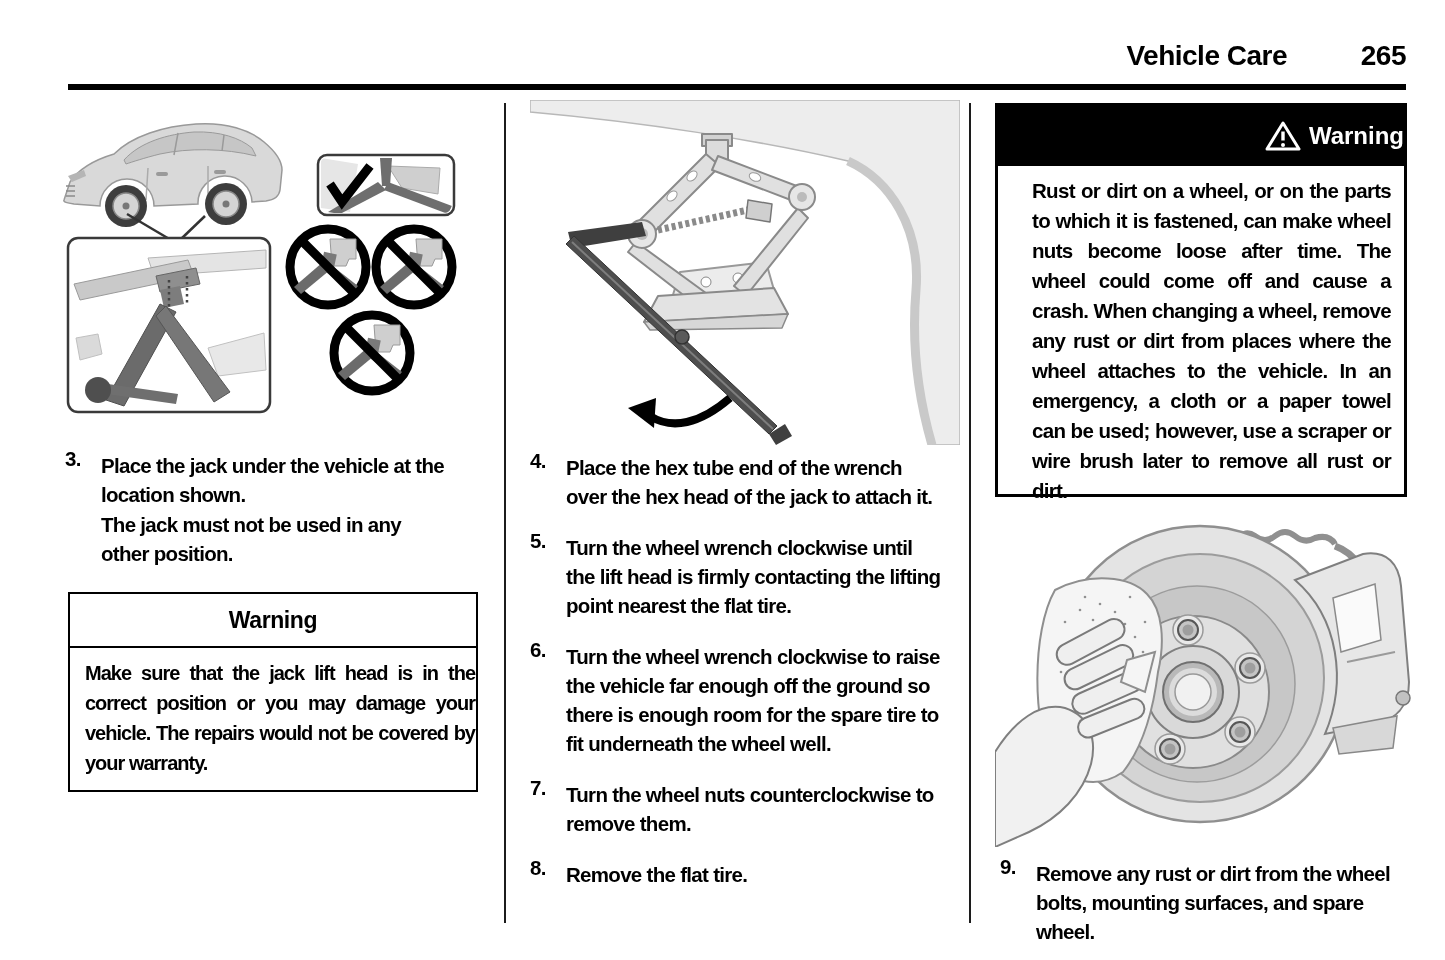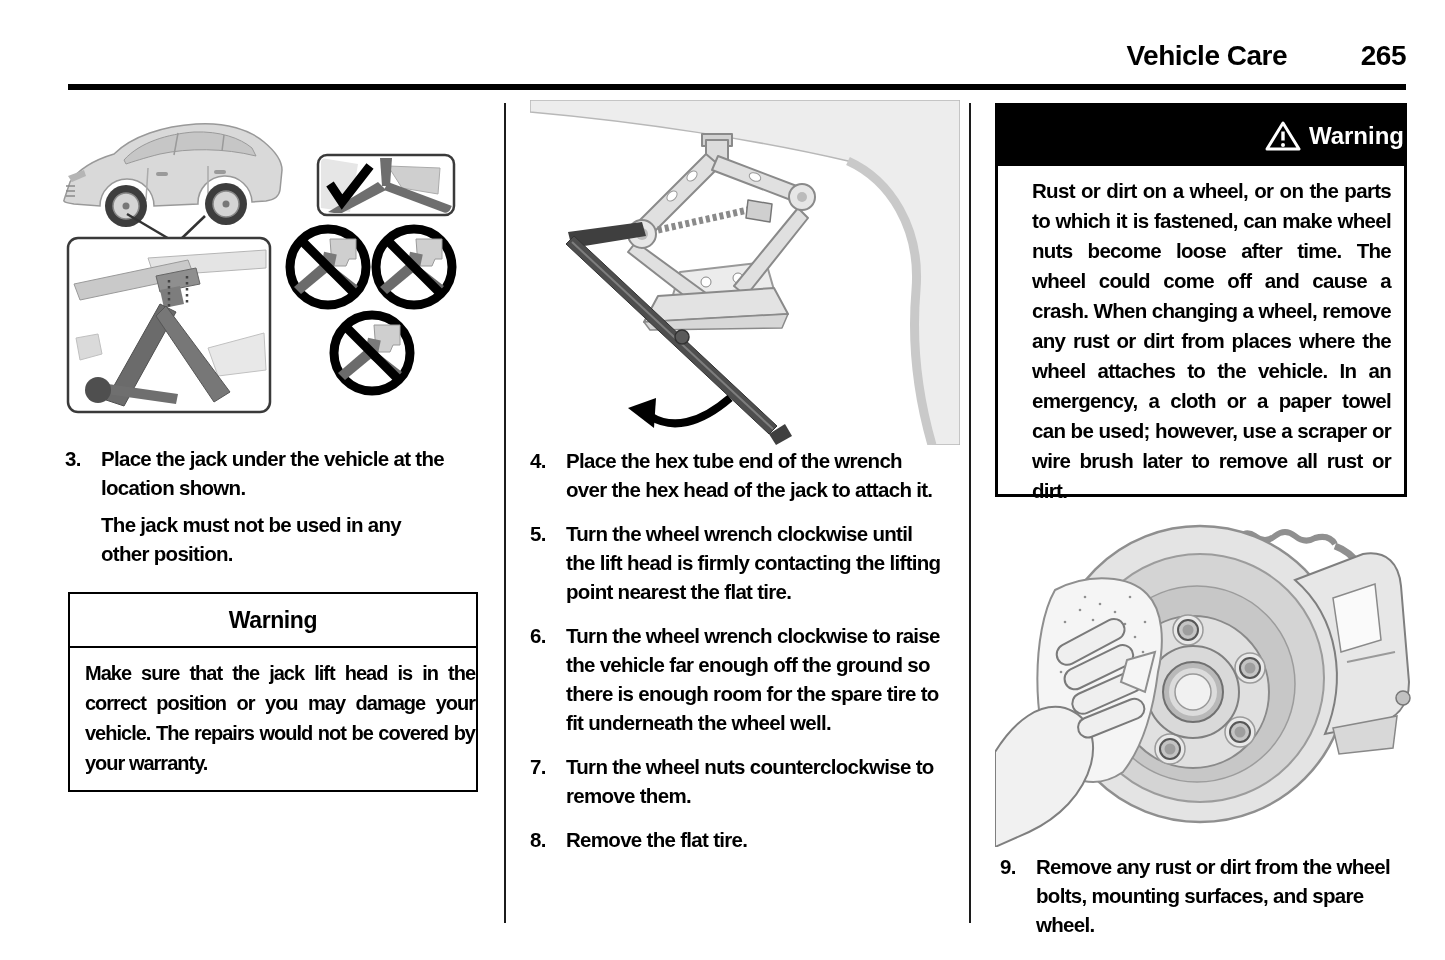--- a/index.html
+++ b/index.html
@@ -9,21 +9,21 @@
     font-weight:bold;color:#000;overflow:hidden;
   }
   .hdr-title{position:absolute;top:40px;right:158px;font-size:28px;letter-spacing:-0.5px;}
   .hdr-page{position:absolute;top:40px;right:39px;font-size:28px;letter-spacing:-0.5px;text-align:center;}
   .rule{position:absolute;left:68px;top:84px;width:1338px;height:6px;background:#000;}
   .vdiv{position:absolute;top:103px;height:820px;width:2px;background:#1c1c1c;}
   #vdiv1{left:504px;} #vdiv2{left:969px;}
 
   .step{display:flex;font-size:20.5px;line-height:29px;letter-spacing:-0.7px;}
   .step .num{width:36px;flex:none;}
-  .step .txt{flex:1;}
+  .step .txt{flex:1;margin-top:7px;}
   .abs{position:absolute;}
 
   #step3{left:65px;top:444px;width:402px;}
   .note{position:absolute;left:101px;top:510px;width:300px;font-size:20.5px;line-height:29px;letter-spacing:-0.7px;}
 
   .caution{position:absolute;left:68px;top:592px;width:410px;border:2.5px solid #000;box-sizing:border-box;background:#fff;}
   .caution-title{height:52px;border-bottom:2.5px solid #000;display:flex;align-items:center;justify-content:center;font-size:23px;letter-spacing:-0.4px;}
   .caution-body{padding:10px 1px 12px 15px;font-size:20px;line-height:30px;letter-spacing:-1px;text-align:justify;}
 
   #steps-mid{position:absolute;left:530px;top:446px;width:414px;}

